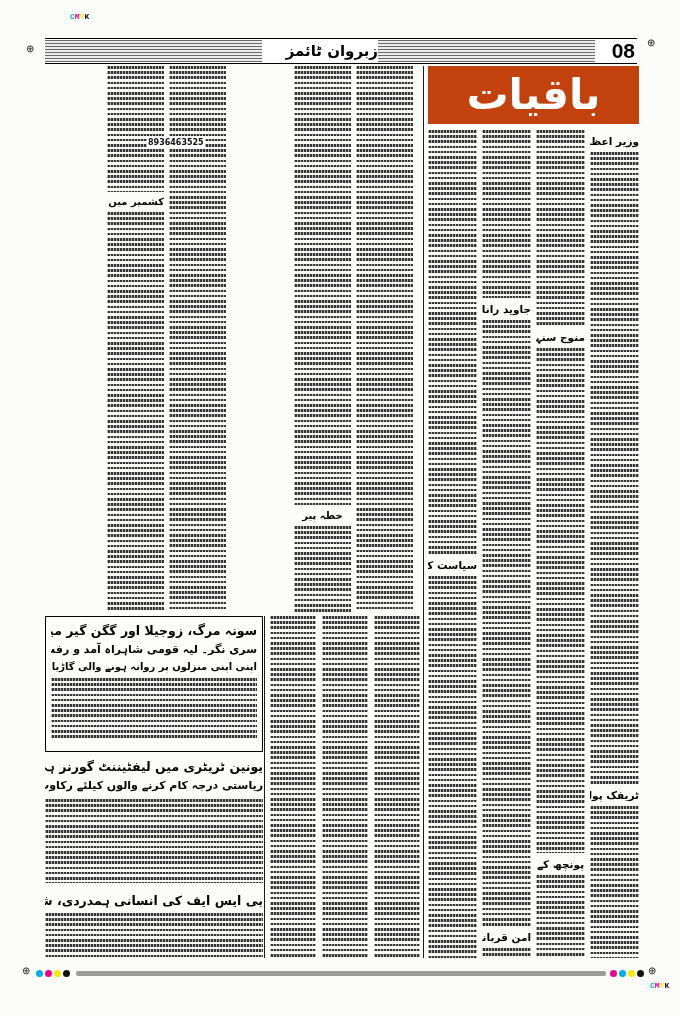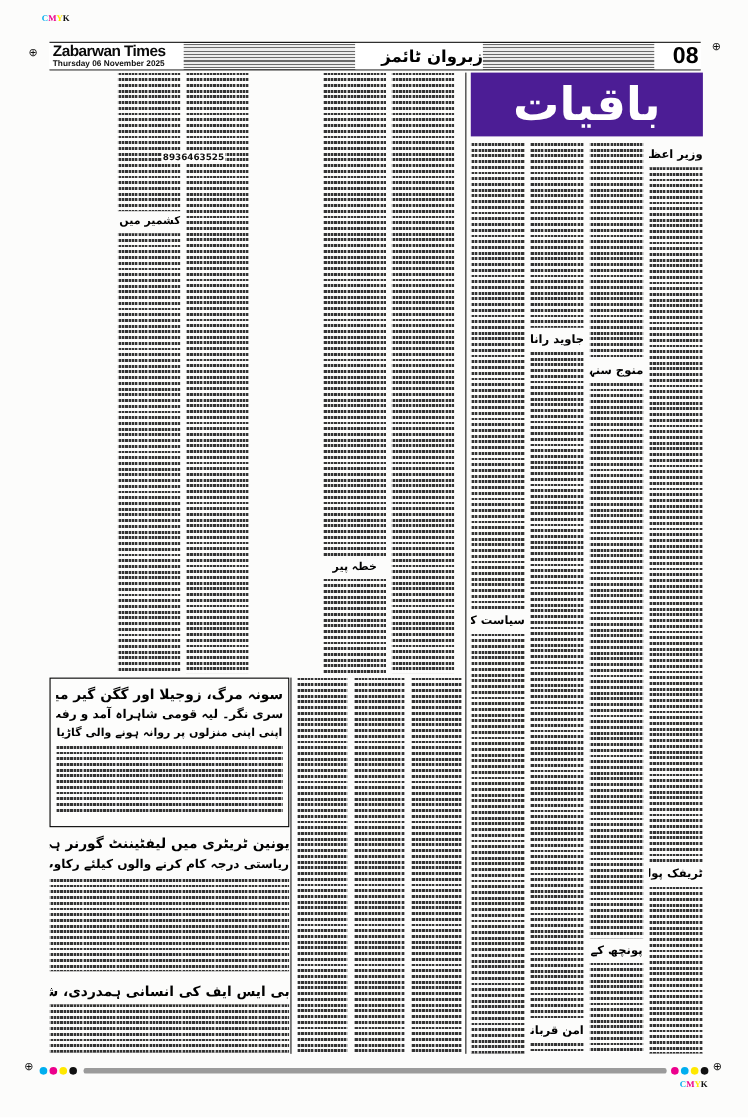--- a/index.html
+++ b/index.html
@@ -3,21 +3,21 @@
 <meta charset="utf-8">
 <style>
   * { margin:0; padding:0; box-sizing:border-box; }
   html,body { width:680px; height:1016px; background:#ffffff; overflow:hidden; }
   body { font-family:"Liberation Sans", sans-serif; position:relative; }
   .page { position:absolute; inset:0; background:#fcfcfb; }
   .abs { position:absolute; }
   .urdu { font-family:"DejaVu Sans", sans-serif; direction:rtl; unicode-bidi:isolate; }
 
   
-  .cmyk { font-size:8px; font-weight:bold; letter-spacing:0px; font-family:Liberation Serif, serif; }
+  .cmyk { font-size:8px; font-weight:bold; letter-spacing:0px; font-family:Liberation Mono, monospace;margin-left:32px; }
   .cmyk .c { color:#00aeef; } .cmyk .m { color:#ec008c; }
   .cmyk .y { color:#ffe800; } .cmyk .k { color:#111111; }
   .reg { font-size:10px; color:#111; line-height:10px; }
   .dotrow { display:flex; gap:2px; }
   .dot { width:7px; height:7px; border-radius:50%; display:inline-block; }
   .dot.c { background:#00aeef; } .dot.m { background:#ec008c; }
   .dot.y { background:#ffe800; } .dot.k { background:#111111; }
   .footbar { background:#9b9b9b; border-radius:2px; height:5px; }
 
   
@@ -38,21 +38,21 @@
     background-image:
       repeating-linear-gradient(90deg, rgba(255,255,255,.62) 0 1px, rgba(255,255,255,0) 1px 3px),
       repeating-linear-gradient(180deg, #343434 0 2.6px, rgba(0,0,0,0) 2.6px 5.2px);
   }
   .col { overflow:hidden; }
   .subhead { text-align:center; font-weight:700; font-size:10px; line-height:20px; height:20px;
              color:#000; overflow:hidden; white-space:nowrap; }
   .subhead.tall { line-height:22px; height:22px; font-size:10.5px; }
 
   
-  .banner { background:#4c1d95; color:#ffffff; display:flex; align-items:center; justify-content:center; }
+  .banner { background:#c2410c; color:#ffffff; display:flex; align-items:center; justify-content:center; }
   .banner span { font-size:42px; font-weight:800; line-height:58px; }
 
   
   .boxA { border:1.5px solid #000; padding:3px 5px; background:#fdfdfc; }
   .hl { text-align:center; font-weight:800; color:#000; overflow:hidden; white-space:nowrap; }
   .hl1 { font-size:12.5px; line-height:21px; height:21px; }
   .hl2 { font-size:11px;  line-height:18px; height:18px; }
   .hl3 { font-size:10px;  line-height:16px; height:16px; }
 
   .vrule { width:1px; background:#1a1a1a; }
@@ -67,24 +67,20 @@
 
 <div class="page">
 
   <div class="cmyk abs" style="left:38px;top:12px">
     <span class="c">C</span><span class="m">M</span><span class="y">Y</span><span class="k">K</span>
   </div>
   <span class="reg abs" style="left:26px;top:44px">⊕</span>
   <span class="reg abs" style="left:647px;top:38px">⊕</span>
 
   <div class="masthead abs">
-    <div class="mh-name">
-      <div class="paper-name">Zabarwan Times</div>
-      <div class="paper-date">Thursday 06 November 2025</div>
-    </div>
     <div class="mh-stripes"></div>
     <div class="mh-nameplate urdu">زبروان ٹائمز</div>
     <div class="mh-stripes"></div>
     <div class="mh-page">08</div>
   </div>
 
   <div class="banner abs" style="left:428px;top:66px;width:211px;height:58px">
     <span class="urdu">باقیات</span>
   </div>
 

